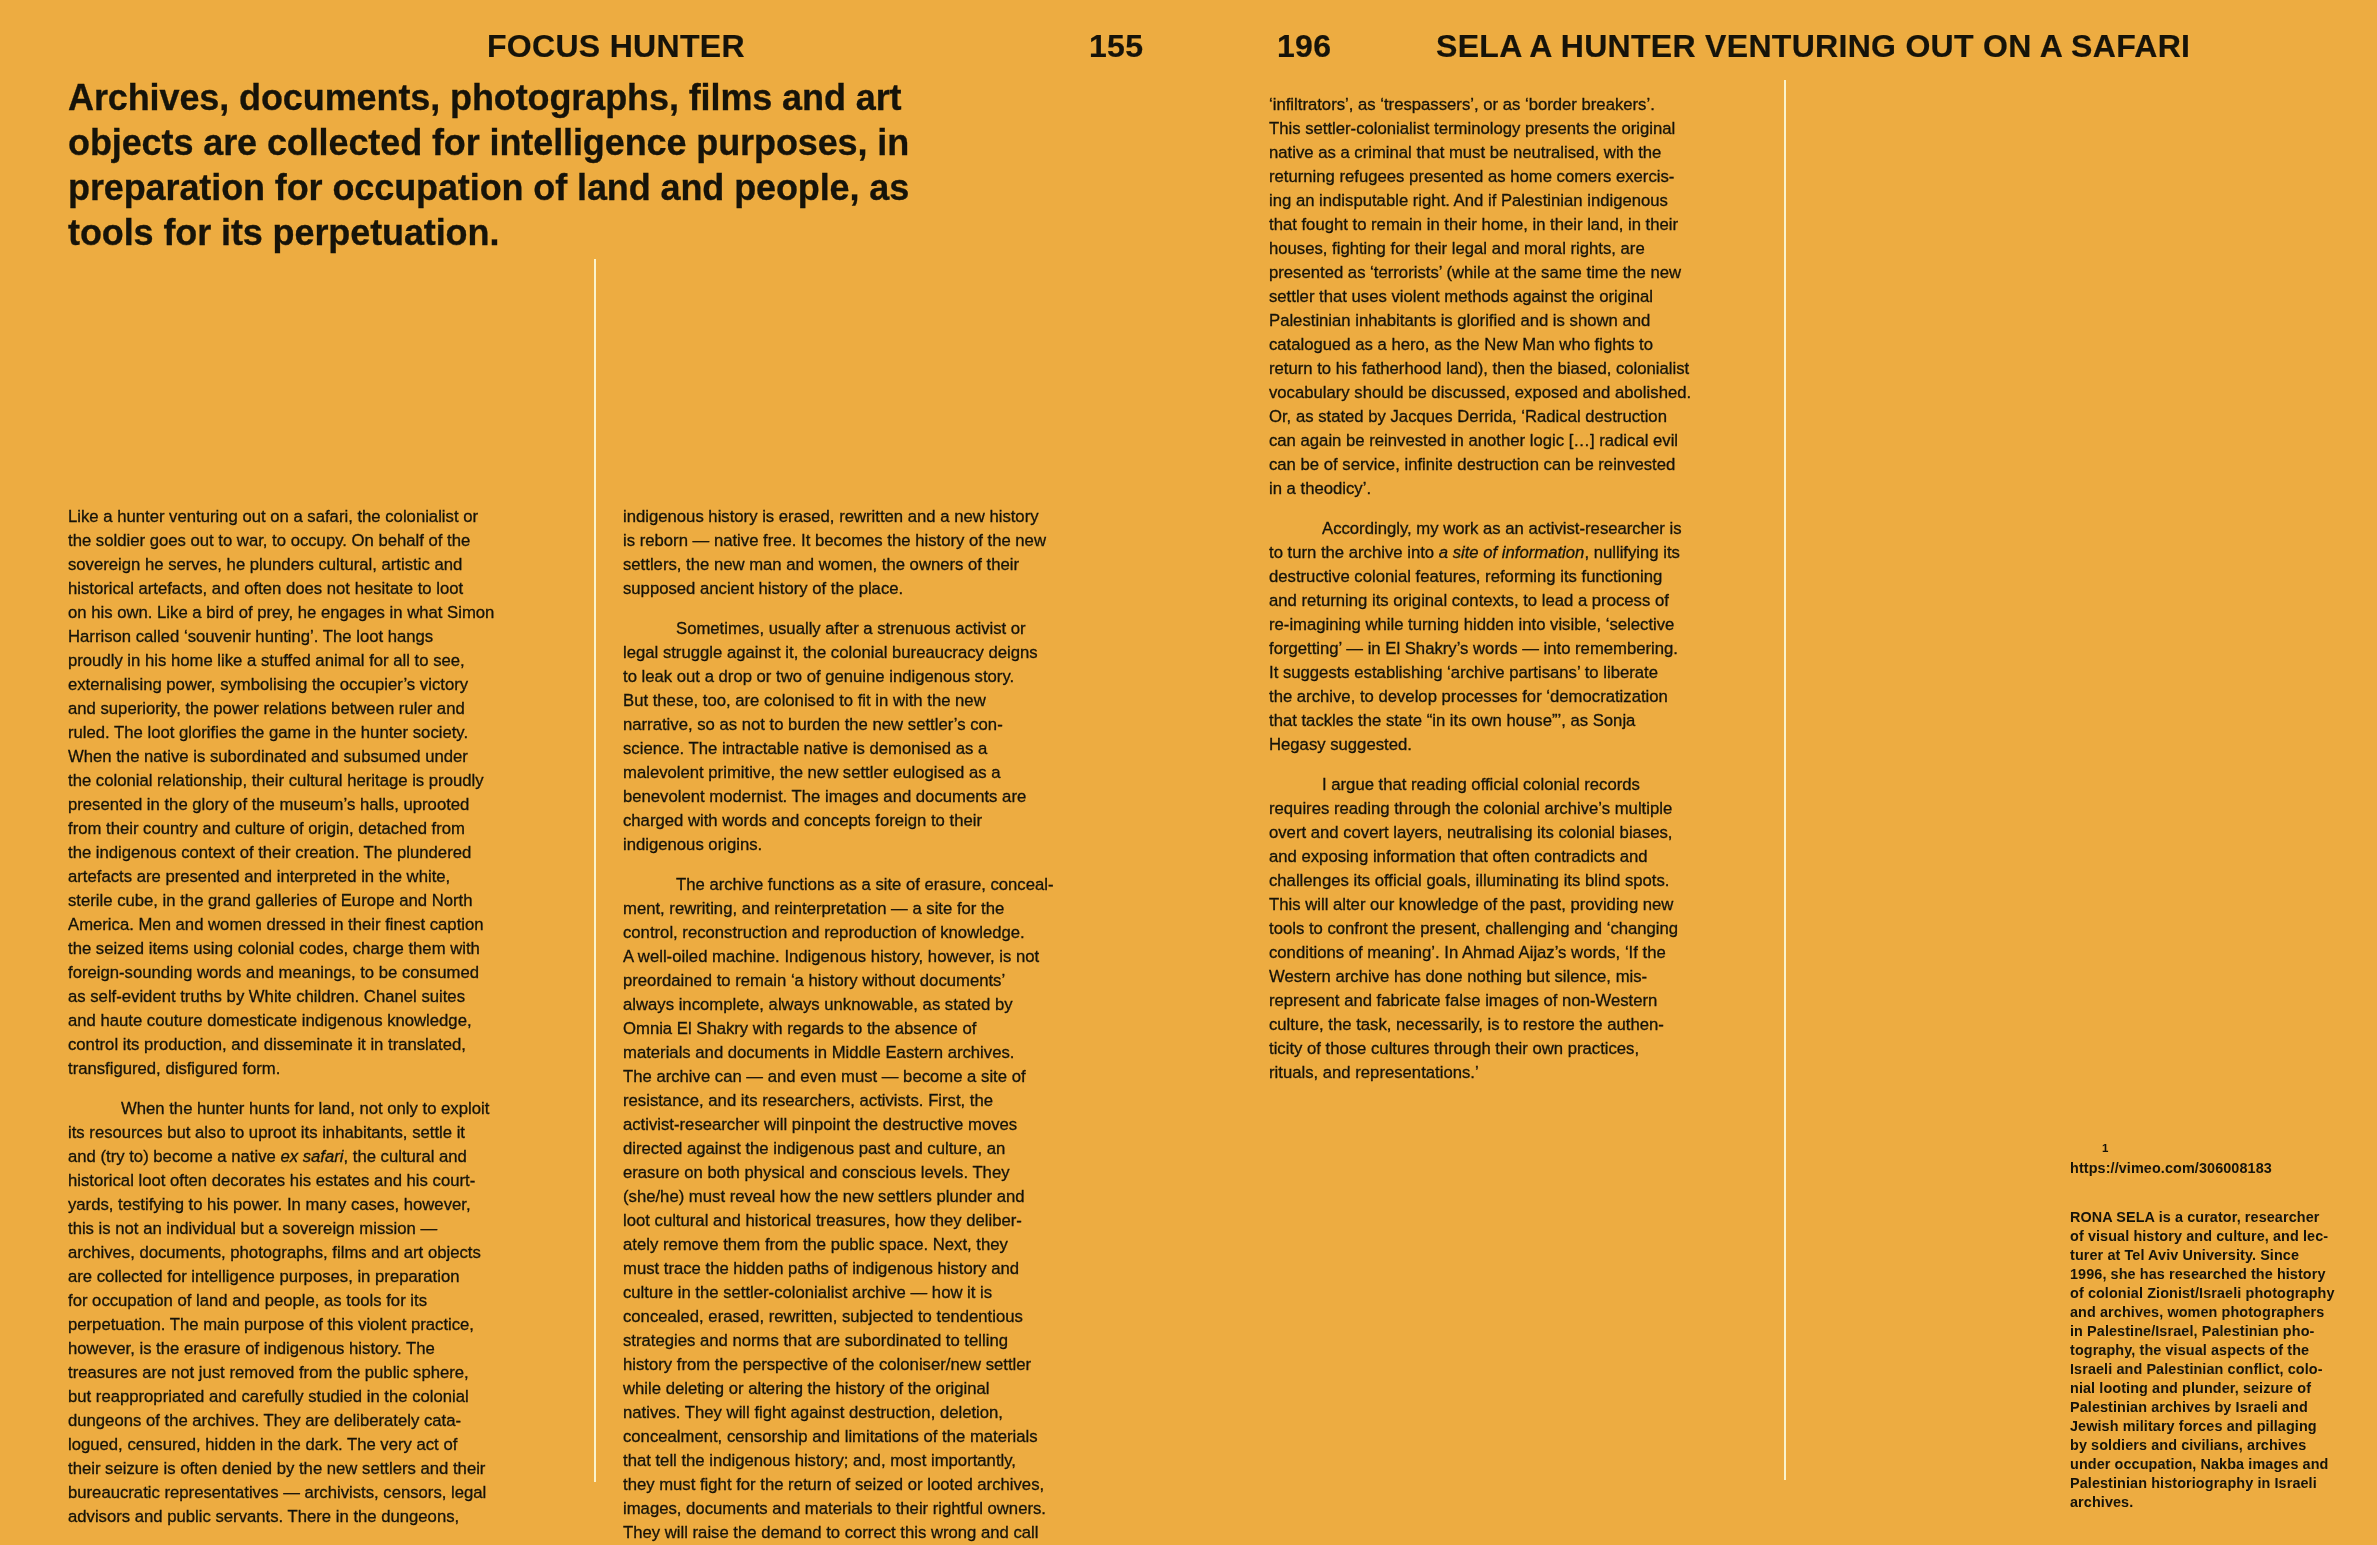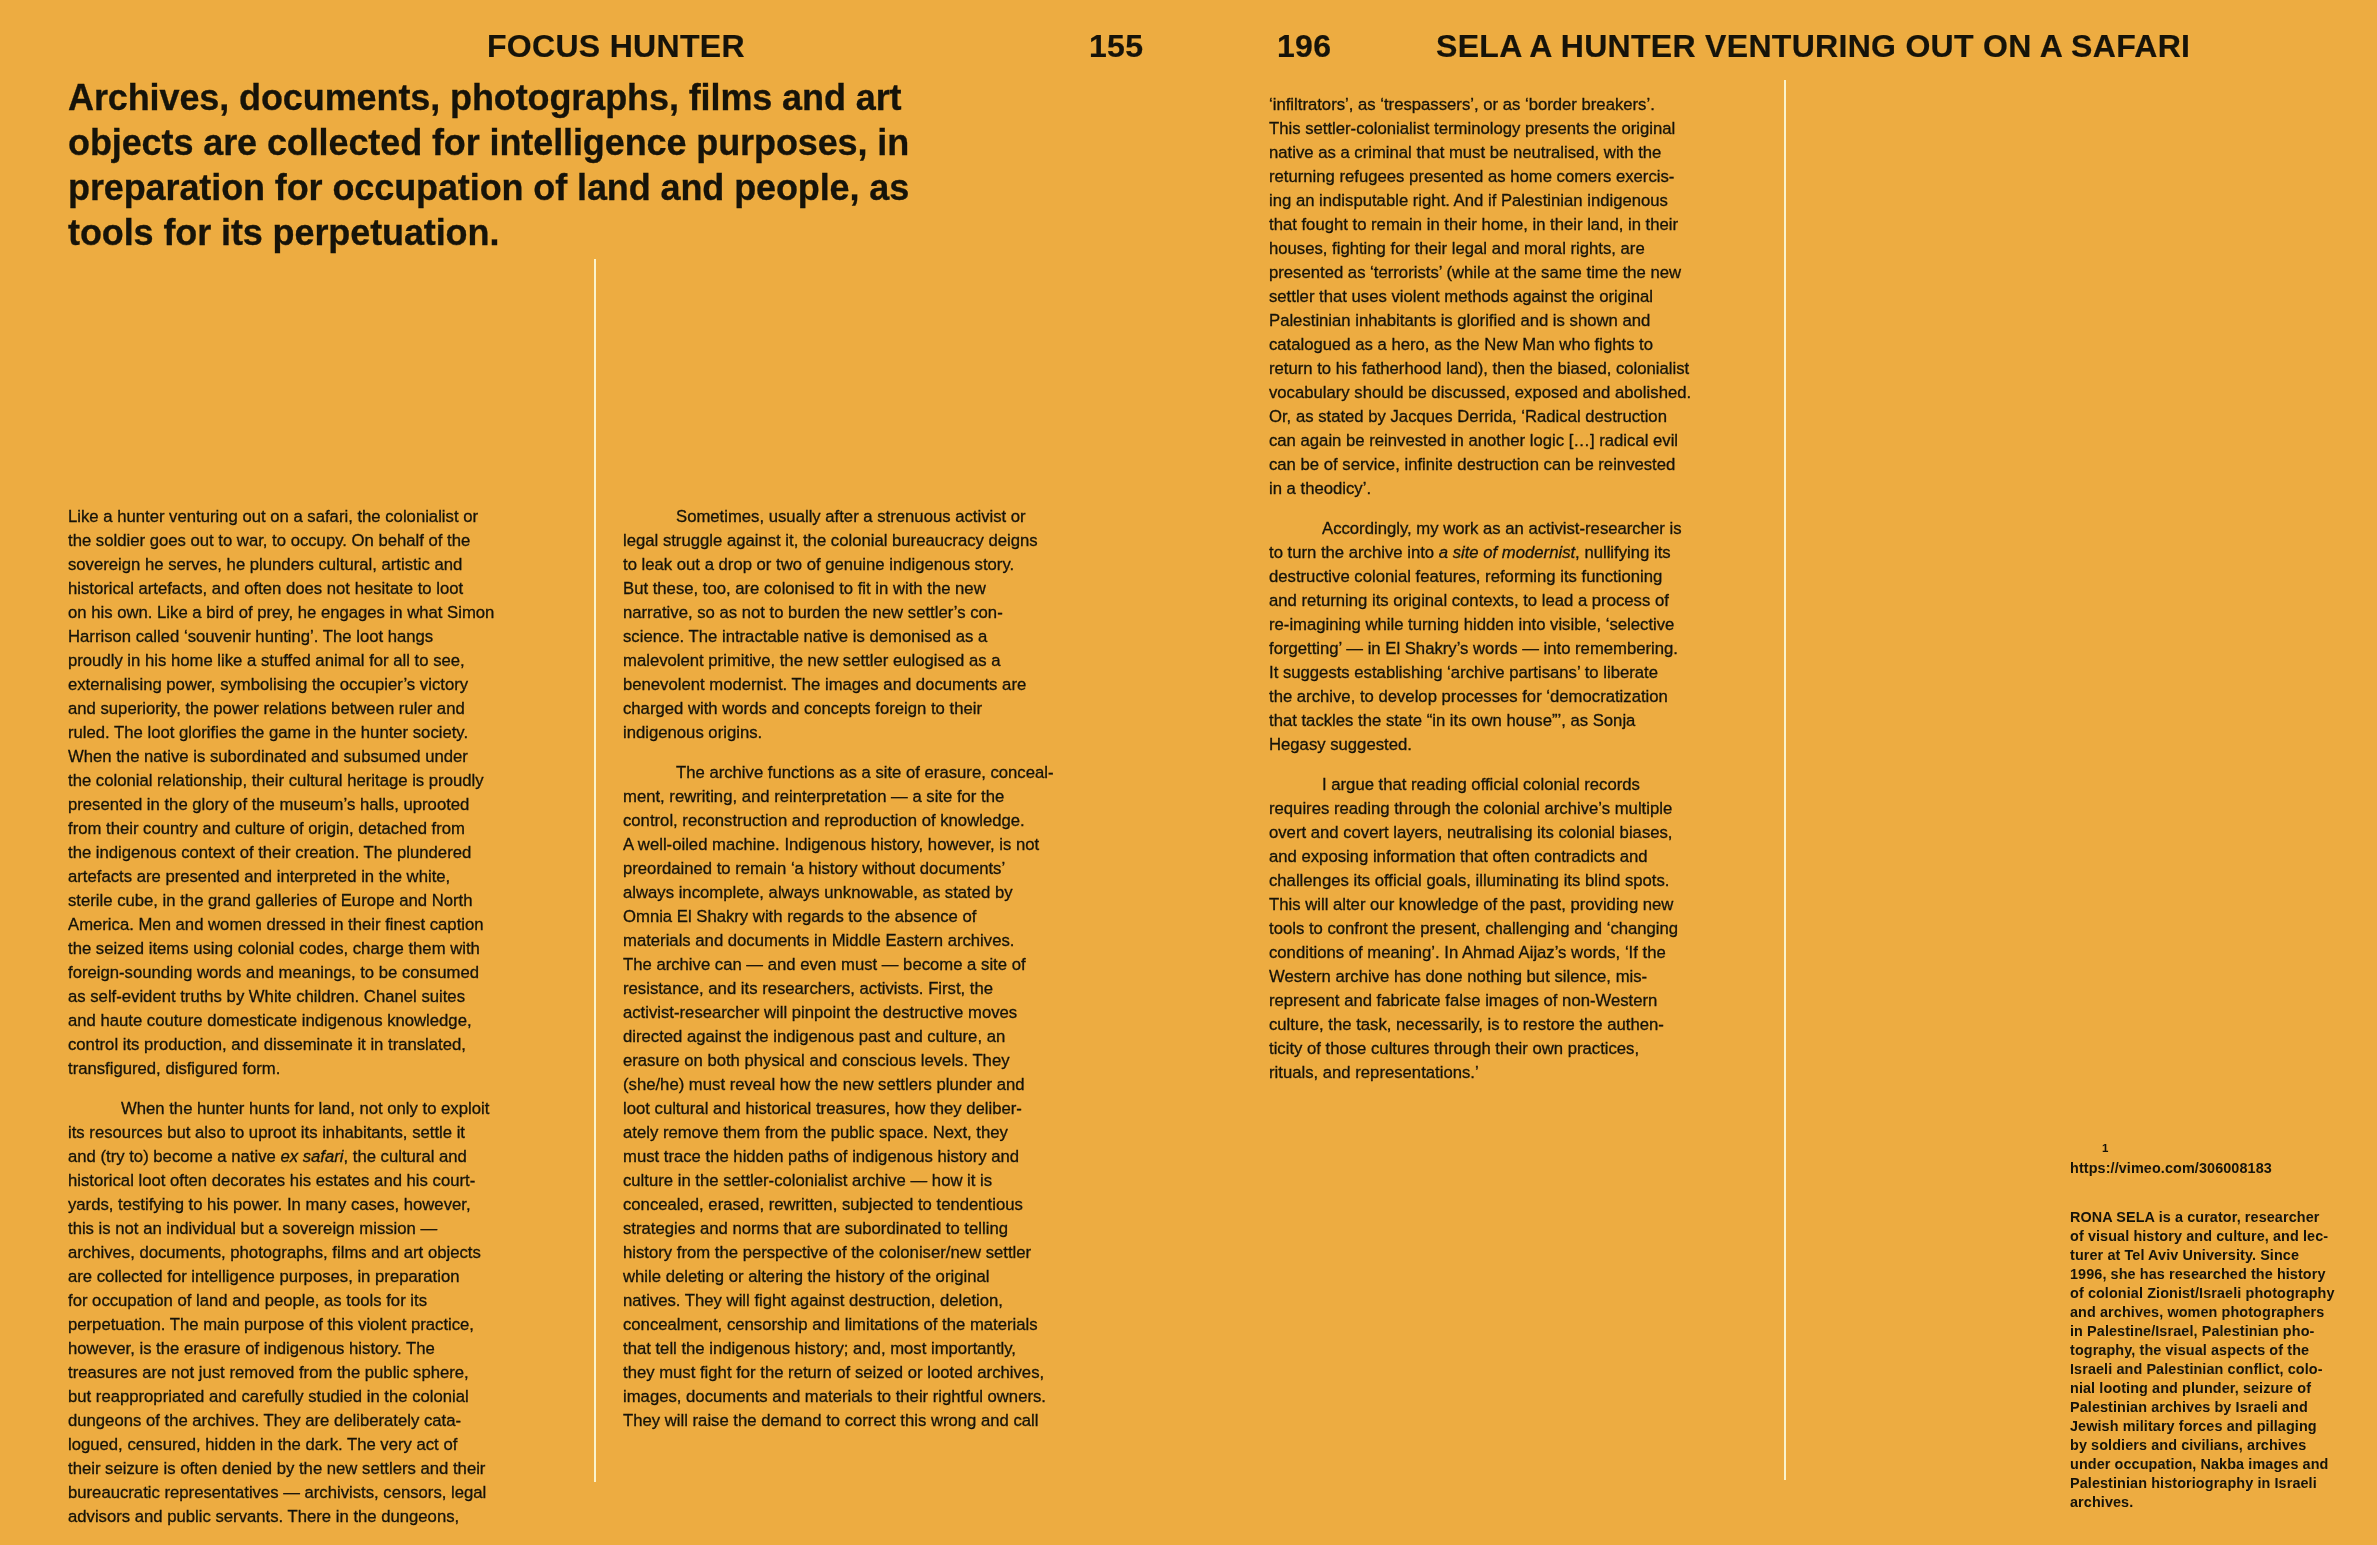--- a/index.html
+++ b/index.html
@@ -94,20 +94,24 @@
 treasures are not just removed from the public sphere,
 but reappropriated and carefully studied in the colonial
 dungeons of the archives. They are deliberately cata-
 logued, censured, hidden in the dark. The very act of
 their seizure is often denied by the new settlers and their
 bureaucratic representatives — archivists, censors, legal
 advisors and public servants. There in the dungeons,</div>
   </div>
 
 <div class="abs bodycol" style="left:623px;top:489px;">
+    <div class="para">indigenous history is erased, rewritten and a new history
+is reborn — native free. It becomes the history of the new
+settlers, the new man and women, the owners of their
+supposed ancient history of the place.</div>
     <div class="para indent">Sometimes, usually after a strenuous activist or
 legal struggle against it, the colonial bureaucracy deigns
 to leak out a drop or two of genuine indigenous story.
 But these, too, are colonised to fit in with the new
 narrative, so as not to burden the new settler’s con-
 science. The intractable native is demonised as a
 malevolent primitive, the new settler eulogised as a
 benevolent modernist. The images and documents are
 charged with words and concepts foreign to their
 indigenous origins.</div>
@@ -153,21 +157,21 @@
 settler that uses violent methods against the original
 Palestinian inhabitants is glorified and is shown and
 catalogued as a hero, as the New Man who fights to
 return to his fatherhood land), then the biased, colonialist
 vocabulary should be discussed, exposed and abolished.
 Or, as stated by Jacques Derrida, ‘Radical destruction
 can again be reinvested in another logic […] radical evil
 can be of service, infinite destruction can be reinvested
 in a theodicy’.</div>
     <div class="para indent">Accordingly, my work as an activist-researcher is
-to turn the archive into <em>a site of modernist</em>, nullifying its
+to turn the archive into <em>a site of information</em>, nullifying its
 destructive colonial features, reforming its functioning
 and returning its original contexts, to lead a process of
 re-imagining while turning hidden into visible, ‘selective
 forgetting’ — in El Shakry’s words — into remembering.
 It suggests establishing ‘archive partisans’ to liberate
 the archive, to develop processes for ‘democratization
 that tackles the state “in its own house”’, as Sonja
 Hegasy suggested.</div>
     <div class="para indent">I argue that reading official colonial records
 requires reading through the colonial archive’s multiple

